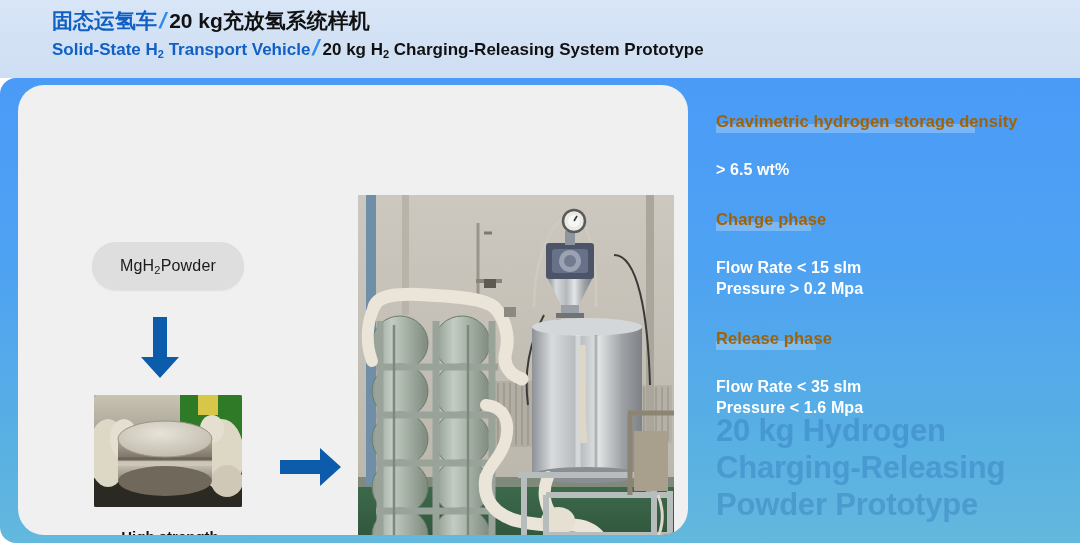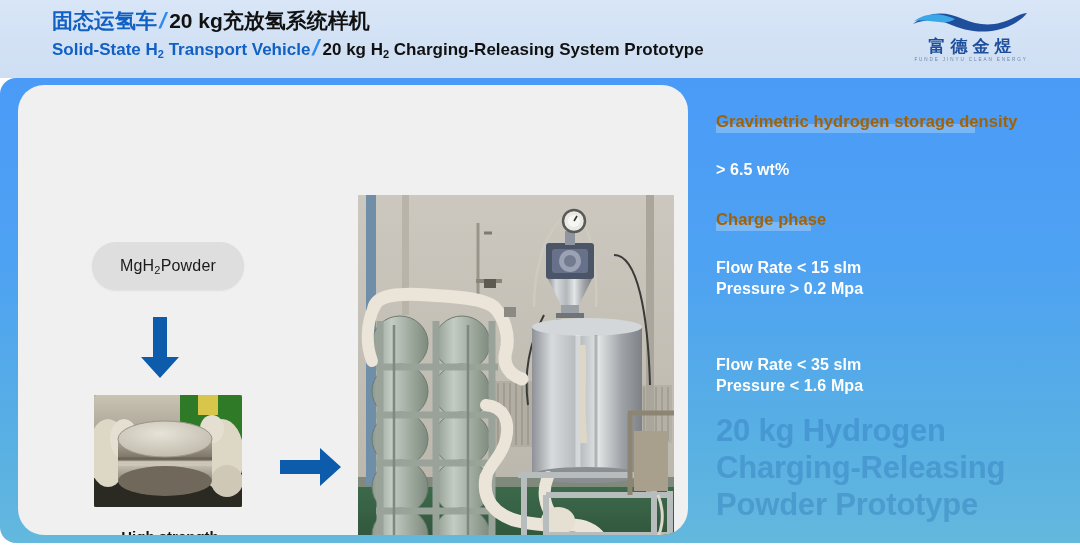--- a/index.html
+++ b/index.html
@@ -120,29 +120,20 @@
 
   <div class="header-text">
     <div class="title-cn">
       <span class="cn-blue">固态运氢车</span><span class="slash">/</span><span>20 kg充放氢系统样机</span>
     </div>
     <div class="title-en">
       <span class="en-blue"><span>Solid-State H</span><sub>2</sub><span> Transport Vehicle</span></span><span class="slash">/</span><span><span>20 kg H</span><sub>2</sub><span> Charging-Releasing System Prototype</span></span>
     </div>
   </div>
 
-  <div class="logo">
-    <svg class="logo-wave" viewBox="0 0 118 26">
-      <path d="M2 14 C 18 1, 34 1, 52 9 C 68 16, 86 17, 104 7 C 110 4, 114 3, 116 3
-               C 112 9, 100 17, 86 20 C 68 24, 52 20, 38 14 C 26 9, 14 9, 2 14 Z" fill="#1f4f9c"></path>
-      <path d="M3 11 C 16 2, 30 3, 44 9 C 40 12, 34 13, 28 12 C 18 11, 10 10, 3 11 Z" fill="#3aa8e8"></path>
-    </svg>
-    <div class="logo-cn">富德金煜</div>
-    <div class="logo-en">FUNDE JINYU CLEAN ENERGY</div>
-  </div>
 </div>
 
 <div class="panel"></div>
 
 <div class="card">
 
   <div class="pill">
     <span><span>MgH</span><sub>2</sub><span>Powder</span></span>
   </div>
 
@@ -350,20 +341,23 @@
       <span class="r-head">Charge phase</span>
     </div>
     <div class="gap-a"></div>
     <div class="r-body">Flow Rate &lt; 15 slm</div>
     <div class="r-body">Pressure &gt; 0.2 Mpa</div>
   </div>
 
   <div class="gap-b"></div>
 
   <div>
+    <div class="r-head-wrap">
+      <span class="r-head">Release phase</span>
+    </div>
     <div class="gap-a"></div>
     <div class="r-body">Flow Rate &lt; 35 slm</div>
     <div class="r-body">Pressure &lt; 1.6 Mpa</div>
   </div>
 </div>
 
 <div class="watermark">
   <div>20 kg Hydrogen</div>
   <div>Charging-Releasing</div>
   <div>Powder Prototype</div>

